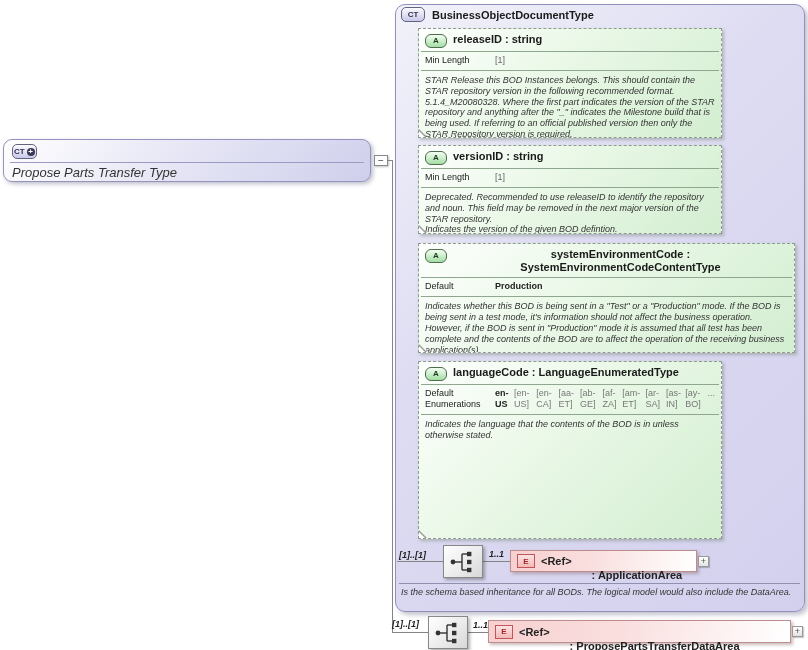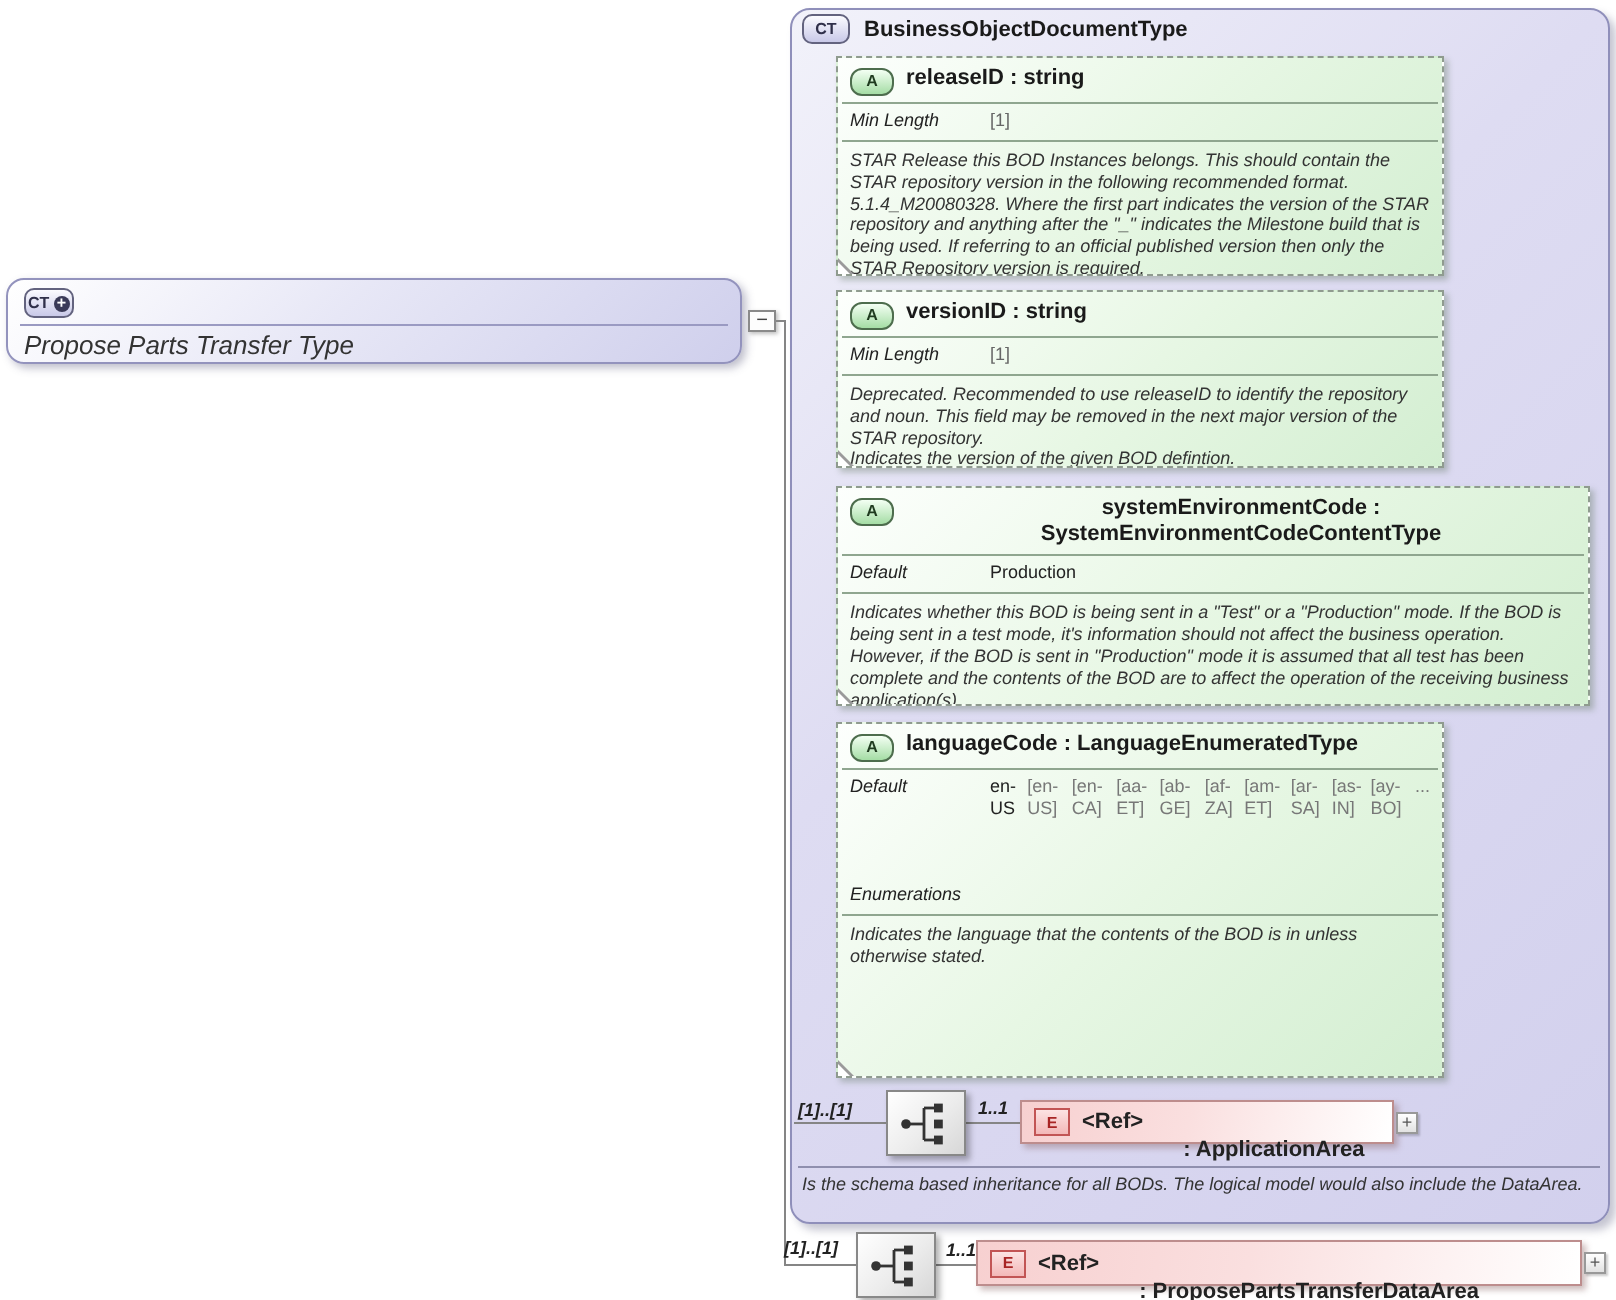--- a/index.html
+++ b/index.html
@@ -41,23 +41,23 @@
   .attr-header { display:flex; align-items:flex-start; gap:6px; padding:4px 6px 2px;
     font-size:11px; font-weight:bold; color:#1a1a1a; line-height:1.2; }
   .a-icon { flex:0 0 auto; width:20px; height:12px; margin-top:1px;
     border:1px solid #4d6d4d; border-radius:6px;
     background:linear-gradient(#f3fff3,#a5dda5); font-size:8px; font-weight:bold; color:#1f3a1f;
     display:flex; align-items:center; justify-content:center; }
   .attr-title { flex:1; }
   .attr-title.centered { text-align:center; overflow-wrap:anywhere; }
   .rule { border-top:1px solid #8fa68f; margin:1px 2px; }
   .facet-row { display:flex; padding:2px 6px 3px; font-size:9px; line-height:11px; }
-  .facet-label { flex:0 0 70px; font-style:italic; color:#222; }
+  .facet-label { flex:0 0 70px; color:#222; }
   .facet-value { color:#666; }
-  .facet-value.strong { color:#222; font-weight:normal; }
+  .facet-value.strong { color:#222; font-weight:bold; }
   .enum-col { display:flex; flex-direction:row; color:#777; }
   .attr-annotation { padding:3px 6px 4px; font-size:9px; font-style:italic; color:#333;
     line-height:1.2; white-space:pre-line; }
   .fold-grey { position:absolute; left:-1px; bottom:-1px; width:0; height:0;
     border-left:10px solid #9a9a9a; border-top:10px solid transparent; }
   .fold-white { position:absolute; left:-1px; bottom:-1px; width:0; height:0;
     border-left:8px solid #fff; border-top:8px solid transparent; }
 
   
   .hline, .vline { background:#858585; }
@@ -166,21 +166,21 @@
 
   <div class="abs attr-box" id="attr-3">
     <div class="attr-header">
       <span class="a-icon">A</span>
       <span class="attr-title">languageCode : LanguageEnumeratedType</span>
     </div>
     <div class="rule"></div>
     <div class="facet-row">
       <span class="facet-label">
         <span style="display:block;">Default</span>
-        <span style="display:block;margin-top:43px;">Enumerations</span>
+        <span style="display:block;">Enumerations</span>
       </span>
       <span class="enum-col">
         <span class="facet-value strong">en-US</span>
         <span>[en-US]</span>
         <span>[en-CA]</span>
         <span>[aa-ET]</span>
         <span>[ab-GE]</span>
         <span>[af-ZA]</span>
         <span>[am-ET]</span>
         <span>[ar-SA]</span>

